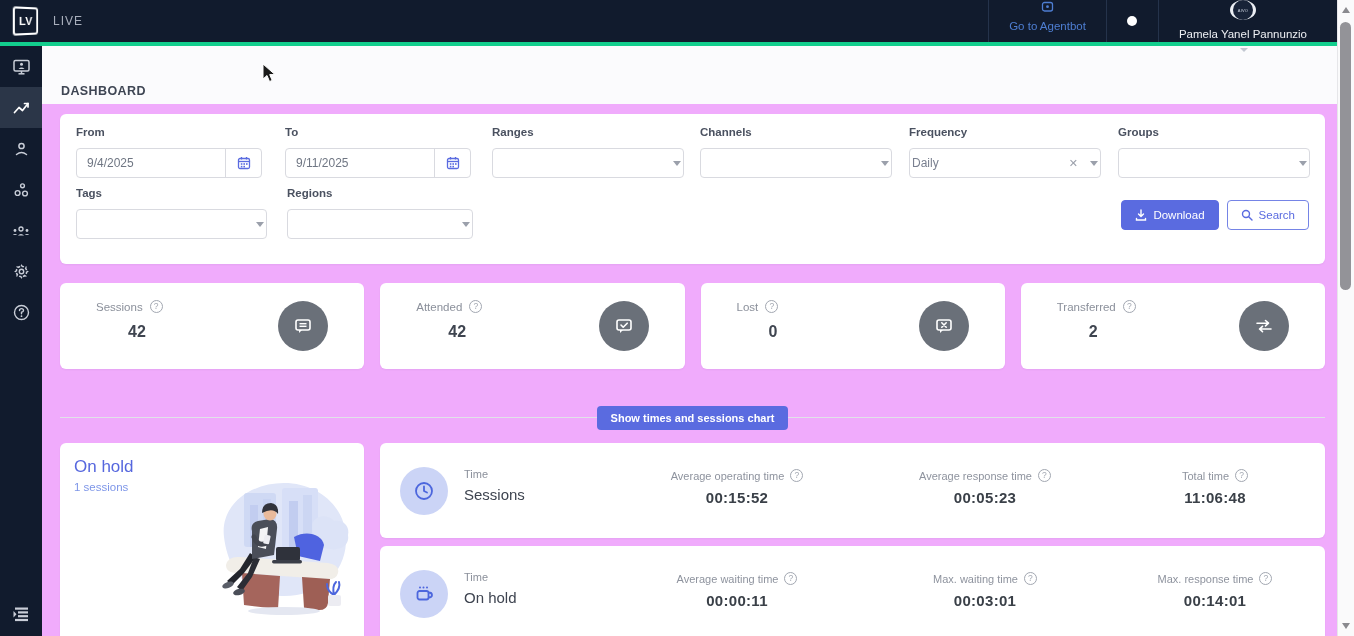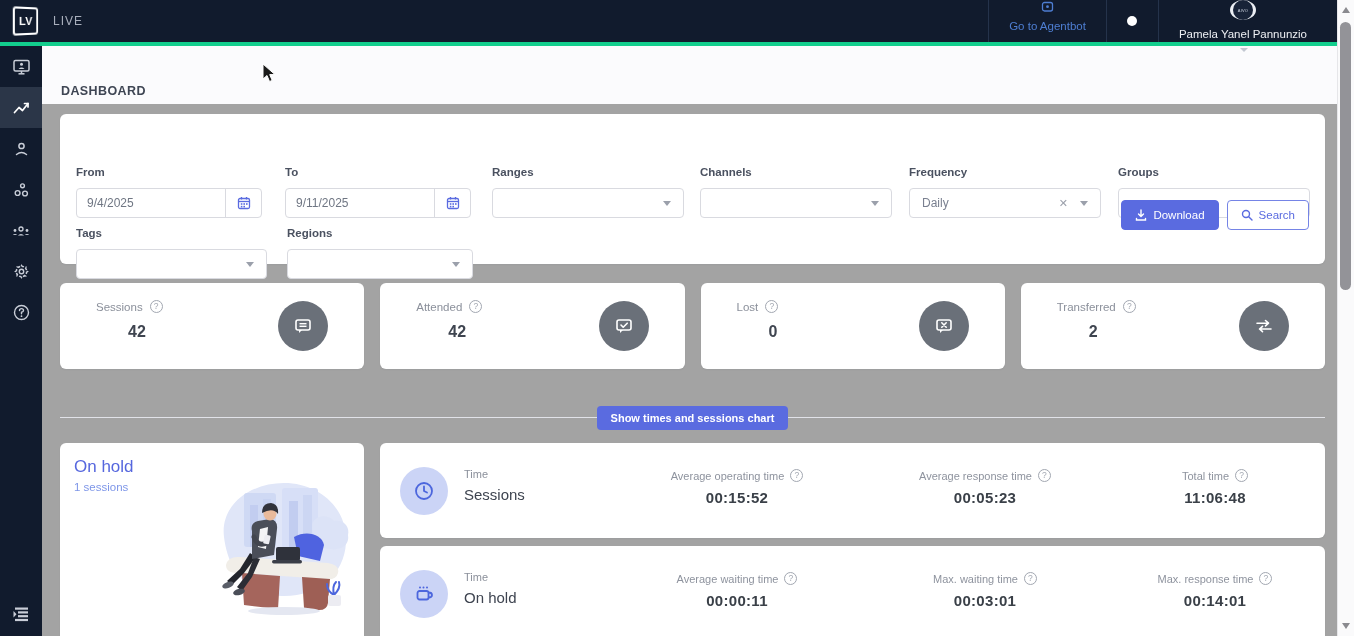--- a/index.html
+++ b/index.html
@@ -47,32 +47,32 @@
   .side-bottom { position:absolute; bottom:2px; left:0; }
 
   
   .scrollbar { position:absolute; top:0; right:0; width:17px; height:636px; background:#FAFAFB; border-left:1px solid #E6E6E9; z-index:6; }
   .sb-arrow { position:absolute; left:4px; width:0; height:0; border-left:4px solid transparent; border-right:4px solid transparent; cursor:pointer; }
   .sb-up { top:7px; border-bottom:6px solid #8A8A8F; }
   .sb-down { bottom:7px; border-top:6px solid #8A8A8F; }
   .sb-thumb { position:absolute; top:22px; left:2px; width:11px; height:268px; background:#939398; border-radius:6px; cursor:pointer; }
 
   
-  .main { position:absolute; top:46px; left:42px; width:1295px; height:590px; background:#a3a3a3; overflow:hidden; }
+  .main { position:absolute; top:46px; left:42px; width:1295px; height:590px; background:#f0abfc; overflow:hidden; }
   .head-strip { position:absolute; top:0; left:0; width:100%; height:58px; background:#FBFBFD; }
   .page-title { position:absolute; top:38px; left:19px; font-size:12.5px; font-weight:bold; letter-spacing:.4px; color:#3F4654; }
 
   
   .filter-card { position:absolute; top:68px; left:18px; width:1265px; height:150px; background:#FFFFFF; border-radius:6px; box-shadow:0 1px 2px rgba(25,35,60,.05); }
-  .ffield { position:absolute;margin-top:40px; }
+  .ffield { position:absolute; }
   .flabel { font-size:11.5px; color:#4A5160; font-weight:bold; display:block; }
   .finput { position:absolute; top:22px; left:0; right:0; height:30px; border:1px solid #D9DAE0; border-radius:4px; background:#FFF; display:flex; align-items:stretch; }
   .date-text { flex:1; border:0; outline:0; padding:0 10px; font-size:12px; color:#6F7683; font-family:"Liberation Sans",sans-serif; background:transparent; min-width:0; }
   .cal-btn { width:36px; border-left:1px solid #D9DAE0; display:flex; align-items:center; justify-content:center; cursor:pointer; }
-  .select { position:absolute; top:22px; left:0; right:0; height:30px; border:1px solid #D9DAE0; border-radius:4px; background:#FFF; display:flex; align-items:center; padding:0 12px; cursor:pointer; font-size:12px; color:#7A8090; }
+  .select { position:absolute; top:22px; left:0; right:0; height:30px; border:1px solid #D9DAE0; border-radius:4px; background:#FFF; display:flex; align-items:center; padding:0 2px; cursor:pointer; font-size:12px; color:#7A8090; }
   .caret { width:0; height:0; border-left:4px solid transparent; border-right:4px solid transparent; border-top:5px solid #9BA0AB; margin-left:auto; }
   .clear-x { color:#9BA0AB; font-size:11px; margin-left:auto; padding-right:12px; cursor:pointer; }
   .clear-x + .caret { margin-left:0; }
 
   .f-from { top:12px; left:16px;  width:186px; height:54px; }
   .f-to   { top:12px; left:225px; width:186px; height:54px; }
   .f-ranges   { top:12px; left:432px;  width:192px; height:54px; }
   .f-channels { top:12px; left:640px;  width:192px; height:54px; }
   .f-frequency{ top:12px; left:849px;  width:192px; height:54px; }
   .f-groups   { top:12px; left:1058px; width:192px; height:54px; }

